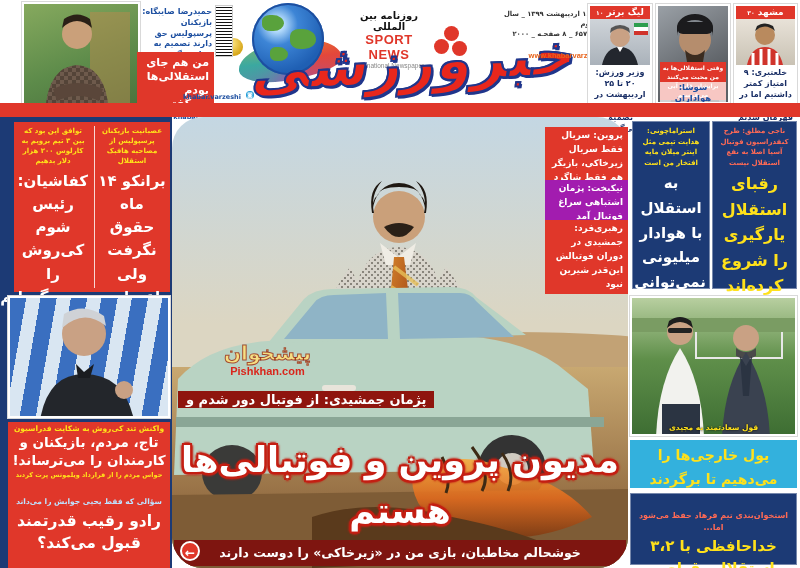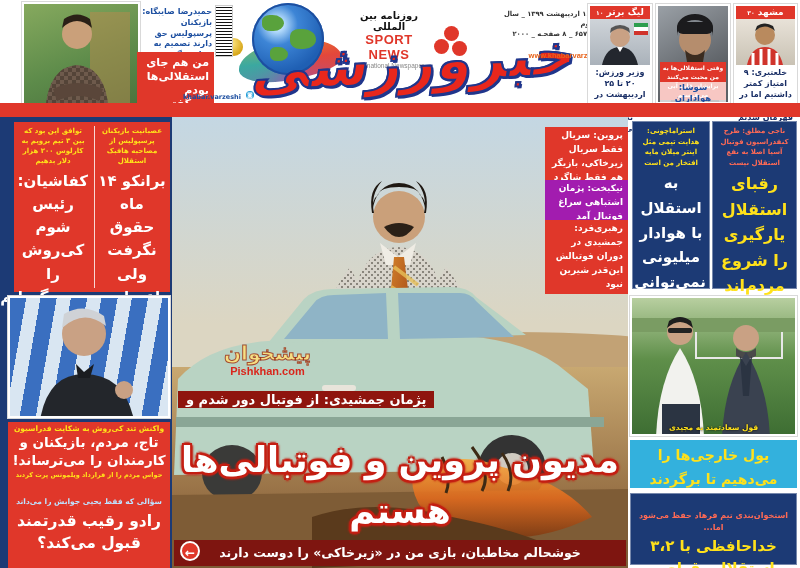--- a/index.html
+++ b/index.html
@@ -201,21 +201,21 @@
     <div class="sb-footer" style="font-size:7.5px;">واکنش تند کی‌روش به شکایت فدراسیون</div>
     <div class="sb-head" style="font-size:13.5px;line-height:1.3;margin-top:1px;">تاج، مردم، بازیکنان و کارمندان را می‌ترساند!</div>
     <div class="sb-footer" style="margin-top:2px;text-align:center;">حواس مردم را از قرارداد ویلموتس پرت کردند</div>
   </div>
 
   <div class="abs redbox" style="left:8px;top:490px;width:162px;height:78px;padding:6px 6px;">
     <div class="sb-kicker-lb">سؤالی که فقط یحیی جوابش را می‌داند</div>
     <div class="sb-head" style="font-size:15.5px;line-height:1.4;margin-top:4px;">رادو رقیب قدرتمند قبول می‌کند؟</div>
   </div>
 
-  <div class="abs photo" style="left:172px;top:117px;width:456px;height:451px;">
+  <div class="abs photo" style="left:172px;top:117px;width:456px;height:451px;border-radius:31px;">
     <svg width="456" height="451" viewBox="0 0 456 451">
       <defs>
         <linearGradient id="sky" x1="0" y1="0" x2="0" y2="1">
           <stop offset="0" stop-color="#c4d7e3"></stop>
             <stop offset=".8" stop-color="#dcd6c2"></stop>
         </linearGradient>
         <linearGradient id="ground" x1="0" y1="0" x2="0" y2="1">
           <stop offset="0" stop-color="#c8a871"></stop>
             <stop offset=".6" stop-color="#9a7448"></stop>
             <stop offset="1" stop-color="#6e4f2e"></stop>
@@ -304,21 +304,21 @@
   <div class="abs strip red" style="left:545px;top:127px;width:83px;">پروین: سریال فقط سریال زیرخاکی، بازیگر هم فقط شاگرد خودمان پژمان!</div>
   <div class="abs strip blue" style="left:545px;top:180px;width:83px;">نیکبخت: پژمان اشتباهی سراغ فوتبال آمد</div>
   <div class="abs strip red" style="left:545px;top:220px;width:83px;">رهبری‌فرد: جمشیدی در دوران فوتبالش این‌قدر شیرین نبود</div>
 
   <div class="abs rc-box" style="left:632px;top:121px;width:78px;height:168px;padding:4px 3px;">
     <div class="rc-kicker-yel">استراماچونی: هدایت تیمی مثل اینتر میلان مایه افتخار من است</div>
     <div class="rc-head-wht" style="margin-top:3px;">به استقلال با هوادار میلیونی نمی‌توانی نه بگویی</div>
   </div>
   <div class="abs rc-box" style="left:712px;top:121px;width:85px;height:168px;padding:4px 3px;">
     <div class="rc-kicker-red">ناجی مطلق: طرح کنفدراسیون فوتبال آسیا اصلا به نفع استقلال نیست</div>
-    <div class="rc-head-yel" style="margin-top:3px;">رقبای استقلال یارگیری را شروع مردم‌اند</div>
+    <div class="rc-head-yel" style="margin-top:3px;">رقبای استقلال یارگیری را شروع کرده‌اند</div>
   </div>
 
   <div class="abs photo frame" style="left:630px;top:296px;width:167px;height:140px;background:linear-gradient(#b8cfa0 0%,#5f8f4a 45%,#3e6e33 100%);">
     <svg width="167" height="140" viewBox="0 0 167 140">
       <rect x="68" y="26" width="86" height="34" fill="none" stroke="#e8e8e8" stroke-width="2"></rect>
       <path d="M0 20 l167 0 l0 14 l-167 0 z" fill="#7a9c63"></path>
       <g>
         <circle cx="52" cy="34" r="13" fill="#c9a184"></circle>
         <path d="M39 30 q13 -12 26 0 l-2 -7 q-11 -8 -22 0 z" fill="#1d1d1d"></path>
         <rect x="40" y="30" width="24" height="5" rx="2" fill="#222"></rect>

